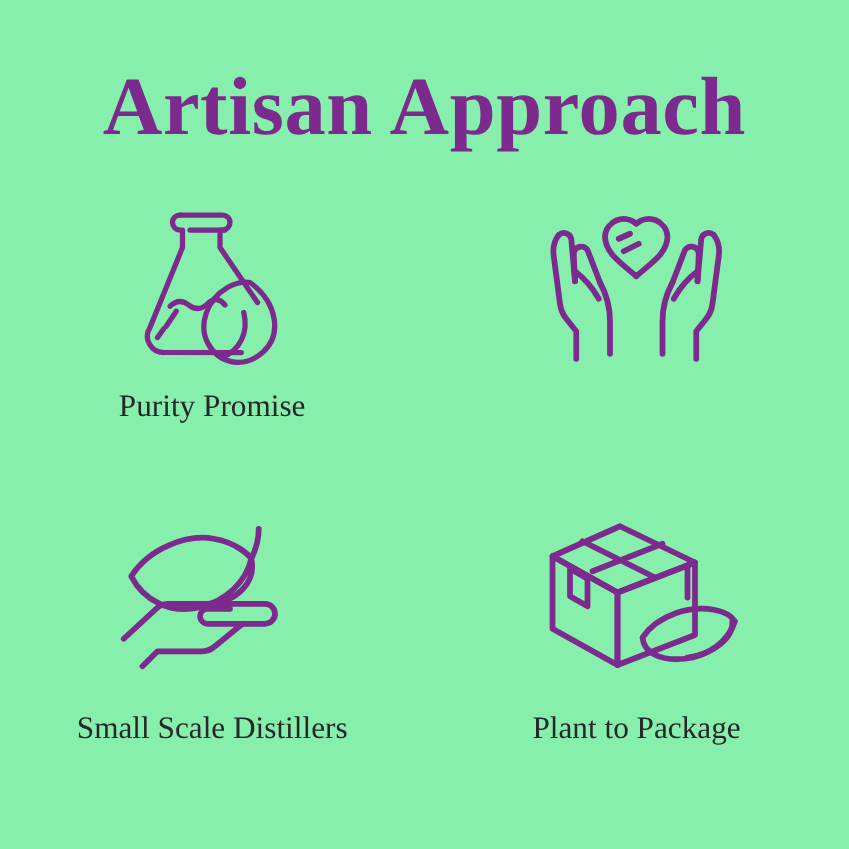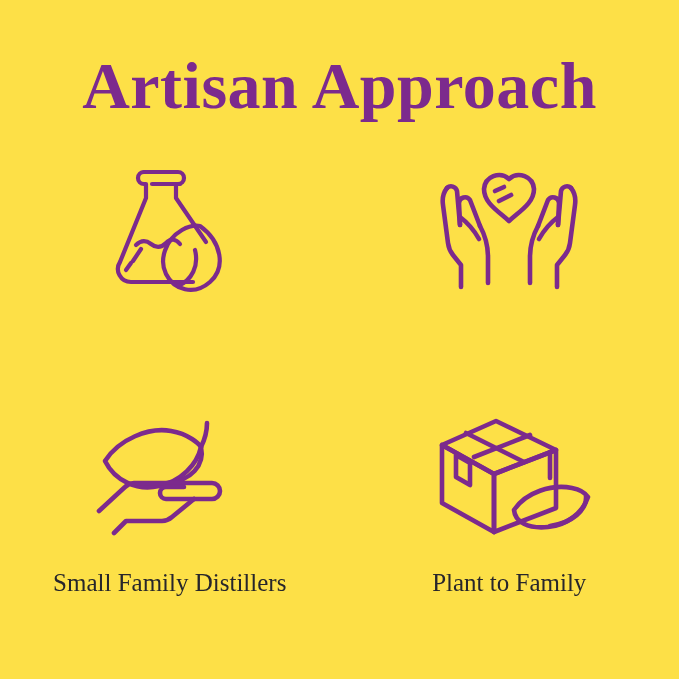--- a/index.html
+++ b/index.html
@@ -11,21 +11,21 @@
     height: 679px;
     background: #f8f7f6;
     font-family: "Liberation Serif", "DejaVu Serif", serif;
     overflow: hidden;
   }
 
   .page {
     position: relative;
     width: 679px;
     height: 679px;
-    background: #fde047;
+    background: #86efac;
     box-sizing: border-box;
   }
 
   
   .title {
     position: absolute;
     top: 48px;
     left: 0;
     width: 679px;
     text-align: center;
@@ -114,20 +114,21 @@
           <path d="M36 89 c5 -5 10 -5 15 -1 c5 4 10 4 15 -1 c5 -5 10 -4 14 1"></path>
 
           <path d="M33 105 l8 -12"></path>
           <path d="M26 114 l5 -7"></path>
 
           <path d="M100 70 c22 16 26 42 10 56 c-16 14 -36 8 -44 -8
                    c-7 -14 -1 -34 16 -44 c7 -4 13 -5 18 -4z"></path>
           <path d="M95 94 c4 16 -3 30 -17 36"></path>
         </svg>
       </div>
+      <div class="feature-label">Purity Promise</div>
     </div>
 
     <div class="cell cell-1">
       <div class="icon-wrap">
         <svg width="162" height="134" viewBox="0 0 162 134" fill="none" stroke="#7c2a8d" stroke-width="4.6" stroke-linecap="round" stroke-linejoin="round">
 
           <path d="M81 62
                    C 70 52 56 44 56 30
                    A 15 15 0 0 1 81 20
                    A 15 15 0 0 1 106 30
@@ -169,21 +170,21 @@
           <path d="M110 32 c4 -8 6 -16 6 -24"></path>
 
           <path d="M8 96 l26 -24 a14 14 0 0 1 9 -4 h50"></path>
 
           <path d="M93 68 h28 a8 8 0 0 1 0 16 h-18"></path>
           <path d="M103 84 h-28 a6 6 0 0 1 0 -12 h18"></path>
 
           <path d="M103 84 l-22 18 a16 16 0 0 1 -10 4 h-36 l-12 12"></path>
         </svg>
       </div>
-      <div class="feature-label">Small Family Distillers</div>
+      <div class="feature-label">Small Scale Distillers</div>
     </div>
 
     <div class="cell cell-3">
       <div class="icon-wrap">
         <svg width="158" height="122" viewBox="0 0 158 122" fill="none" stroke="#7c2a8d" stroke-width="4.6" stroke-linecap="round" stroke-linejoin="round">
 
           <path d="M12 31 v58 l52 29 v-58z"></path>
 
           <path d="M64 60 l62 -24 v58 l-62 24z"></path>
 
@@ -194,17 +195,17 @@
 
           <path d="M26 41 v22 l14 8 v-22z"></path>
 
           <path d="M120 38 v26"></path>
 
           <path d="M84 96 c12 -18 38 -26 58 -22 c10 2 14 6 16 9
                    c-5 15 -20 28 -40 30 c-20 2 -33 -5 -34 -17z"></path>
           <path d="M156 82 c1 14 -14 27 -36 30"></path>
         </svg>
       </div>
-      <div class="feature-label">Plant to Family</div>
+      <div class="feature-label">Plant to Package</div>
     </div>
 
   </div>
 </div>
 
 </body></html>

